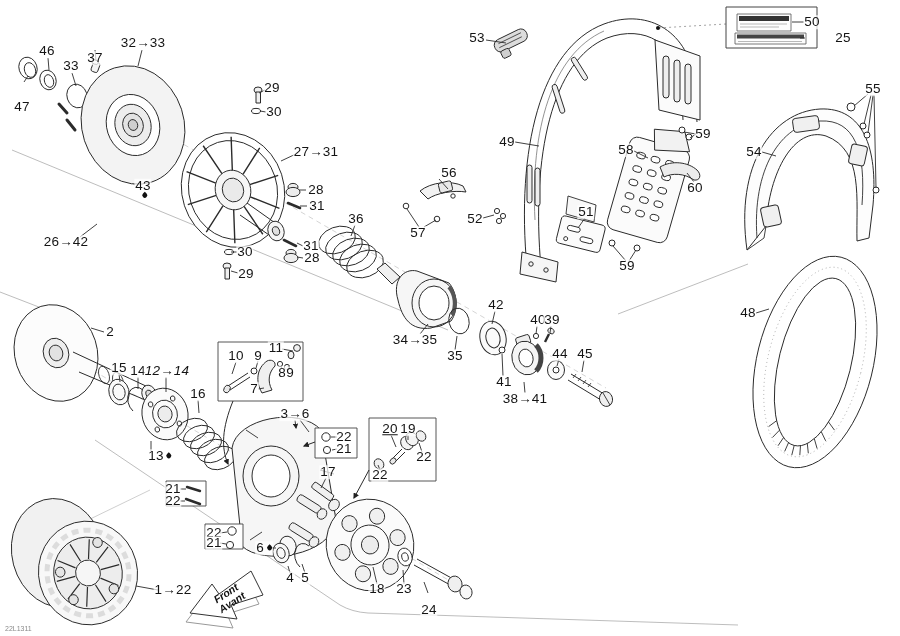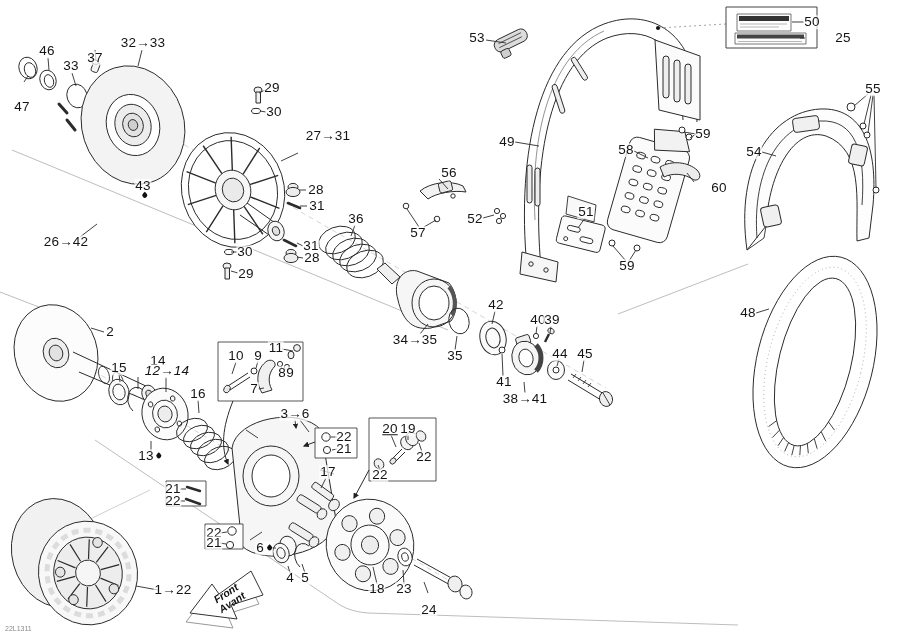--- a/index.html
+++ b/index.html
@@ -444,21 +444,21 @@
       </div>
       <div class="callout" style="left: 22px; top: 88px; margin-top: 19px;">
         <span>47</span>
       </div>
       <div class="callout" style="left: 272px; top: 88px;">
         <span>29</span>
       </div>
       <div class="callout" style="left: 274px; top: 112px;">
         <span>30</span>
       </div>
-      <div class="callout" style="left: 316px; top: 136px; margin-left: 12px;">
+      <div class="callout" style="left: 316px; top: 152px;">
         <span>27→31</span>
       </div>
       <div class="callout" style="left: 316px; top: 190px;">
         <span>28</span>
       </div>
       <div class="callout" style="left: 317px; top: 206px;">
         <span>31</span>
       </div>
       <div class="callout" style="left: 356px; top: 219px;">
         <span>36</span>
@@ -499,21 +499,21 @@
       </div>
       <div class="callout" style="left: 586px; top: 212px;">
         <span>51</span>
       </div>
       <div class="callout" style="left: 626px; top: 150px;">
         <span>58</span>
       </div>
       <div class="callout" style="left: 703px; top: 134px;">
         <span>59</span>
       </div>
-      <div class="callout" style="left: 719px; top: 188px; justify-content: center;">
+      <div class="callout" style="left: 695px; top: 188px; justify-content: center;">
         <span>60</span>
       </div>
       <div class="callout" style="left: 627px; top: 266px;">
         <span>59</span>
       </div>
       <div class="callout" style="left: 812px; top: 22px;">
         <span>50</span>
       </div>
       <div class="callout" style="left: 811px; top: 38px; margin-left: 32px;">
         <span>25</span>
@@ -553,30 +553,30 @@
       </div>
       <div class="callout" style="left: 525px; top: 399px;">
         <span>38→41</span>
       </div>
       <div class="callout" style="left: 110px; top: 332px;">
         <span>2</span>
       </div>
       <div class="callout" style="left: 119px; top: 368px;">
         <span>15</span>
       </div>
-      <div class="callout" style="left: 138px; top: 361px; margin-left: 20px;">
+      <div class="callout" style="left: 138px; top: 371px;">
         <span>14</span>
       </div>
       <div class="callout" style="left: 167px; top: 371px; font-style: italic;">
         <span>12→14</span>
       </div>
       <div class="callout" style="left: 198px; top: 394px;">
         <span>16</span>
       </div>
-      <div class="callout" style="left: 150px; top: 456px;">
+      <div class="callout" style="left: 160px; top: 456px;">
         <span>13</span>
         <span class="drop"></span>
       </div>
       <div class="callout" style="left: 236px; top: 356px;">
         <span>10</span>
       </div>
       <div class="callout" style="left: 258px; top: 356px;">
         <span>9</span>
       </div>
       <div class="callout" style="left: 276px; top: 348px;">

